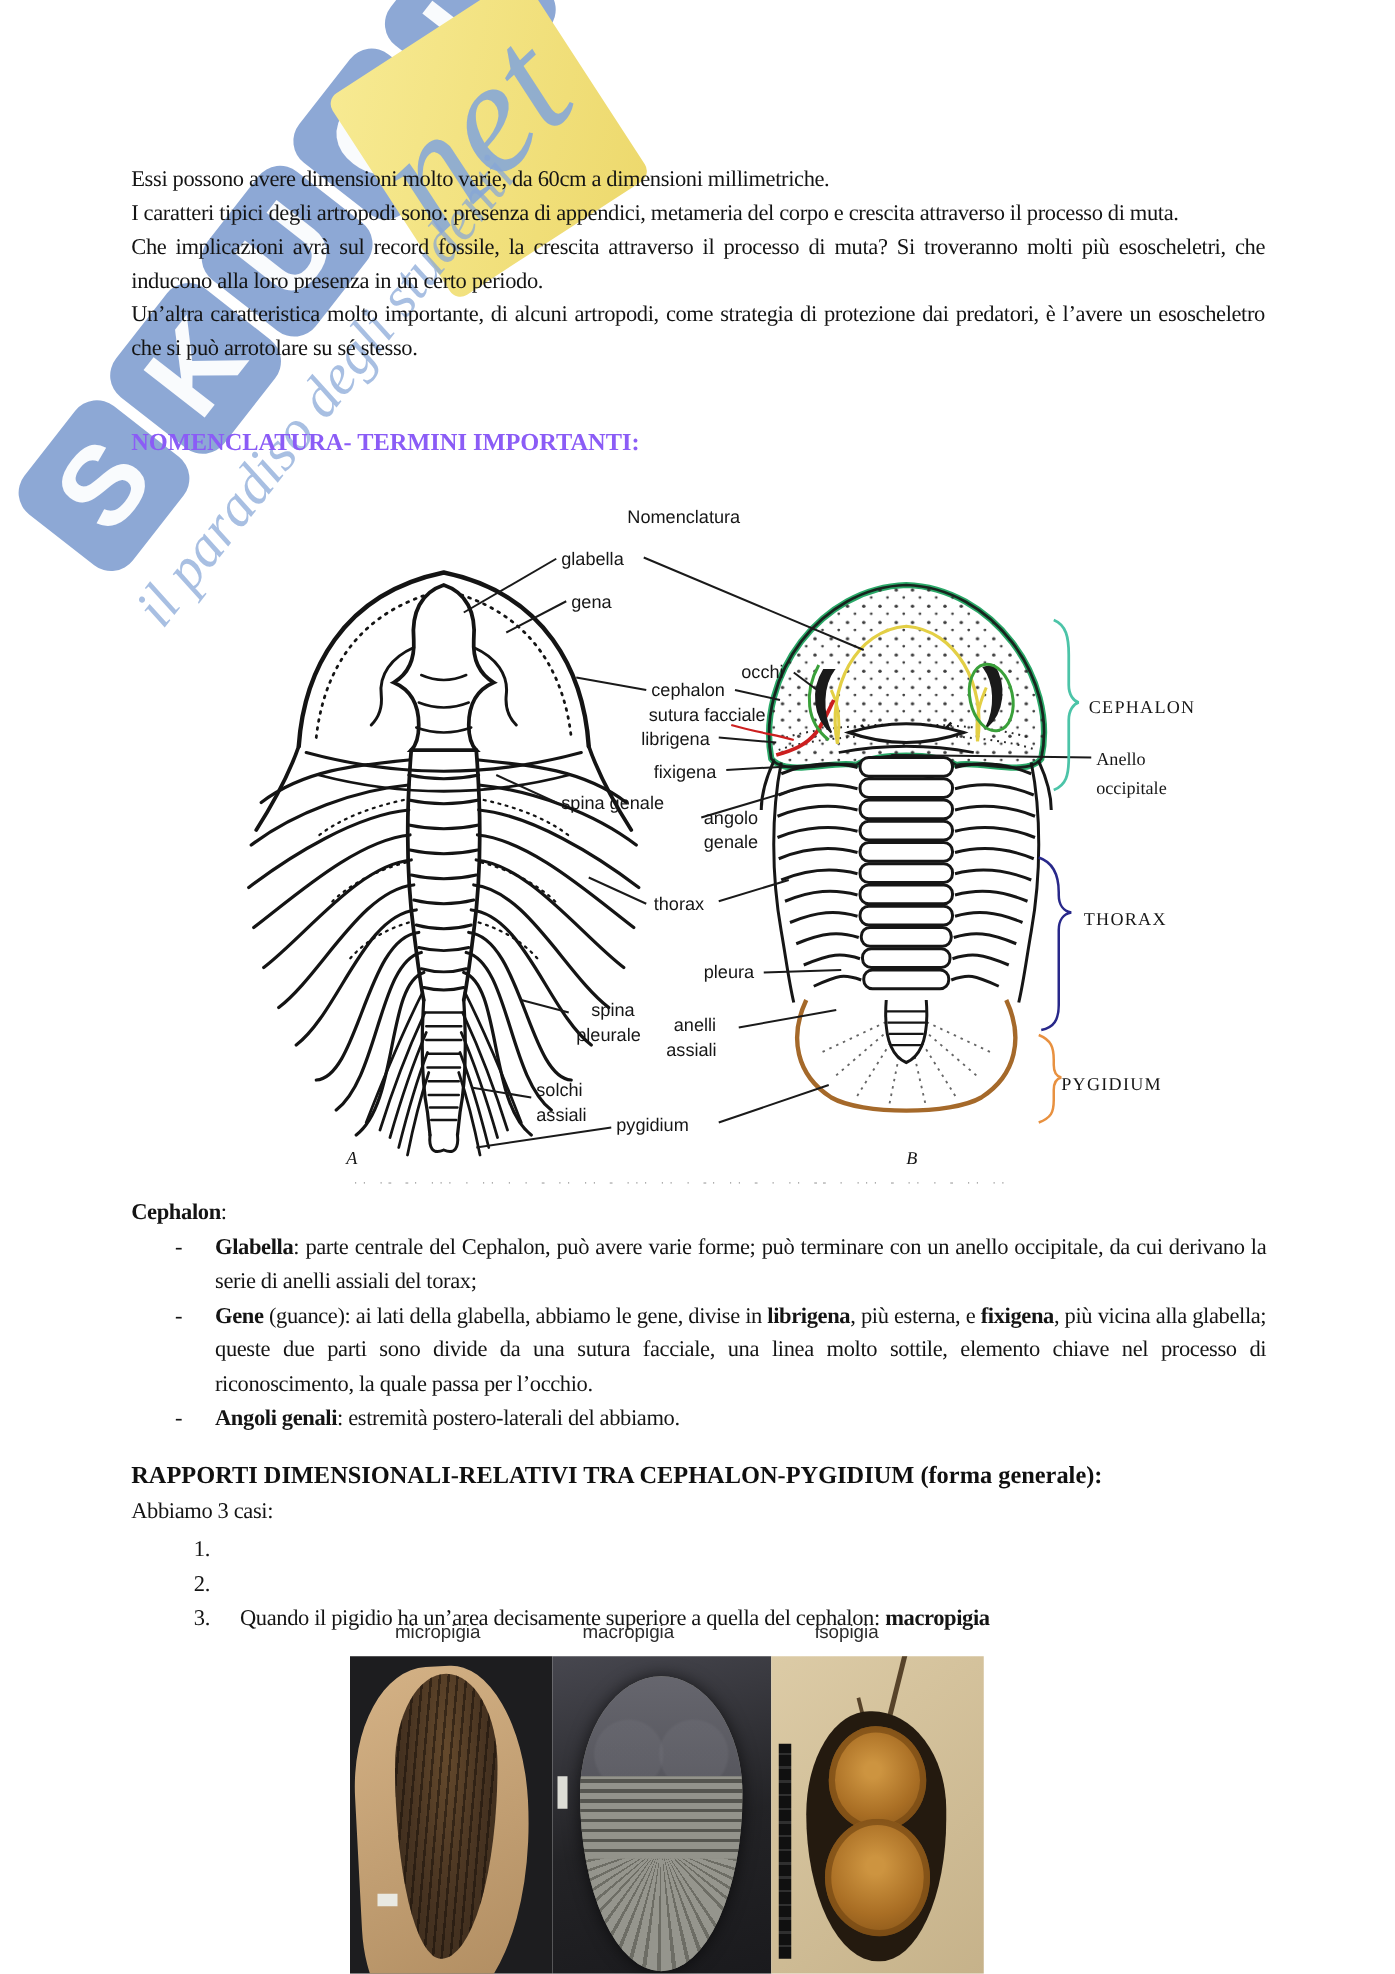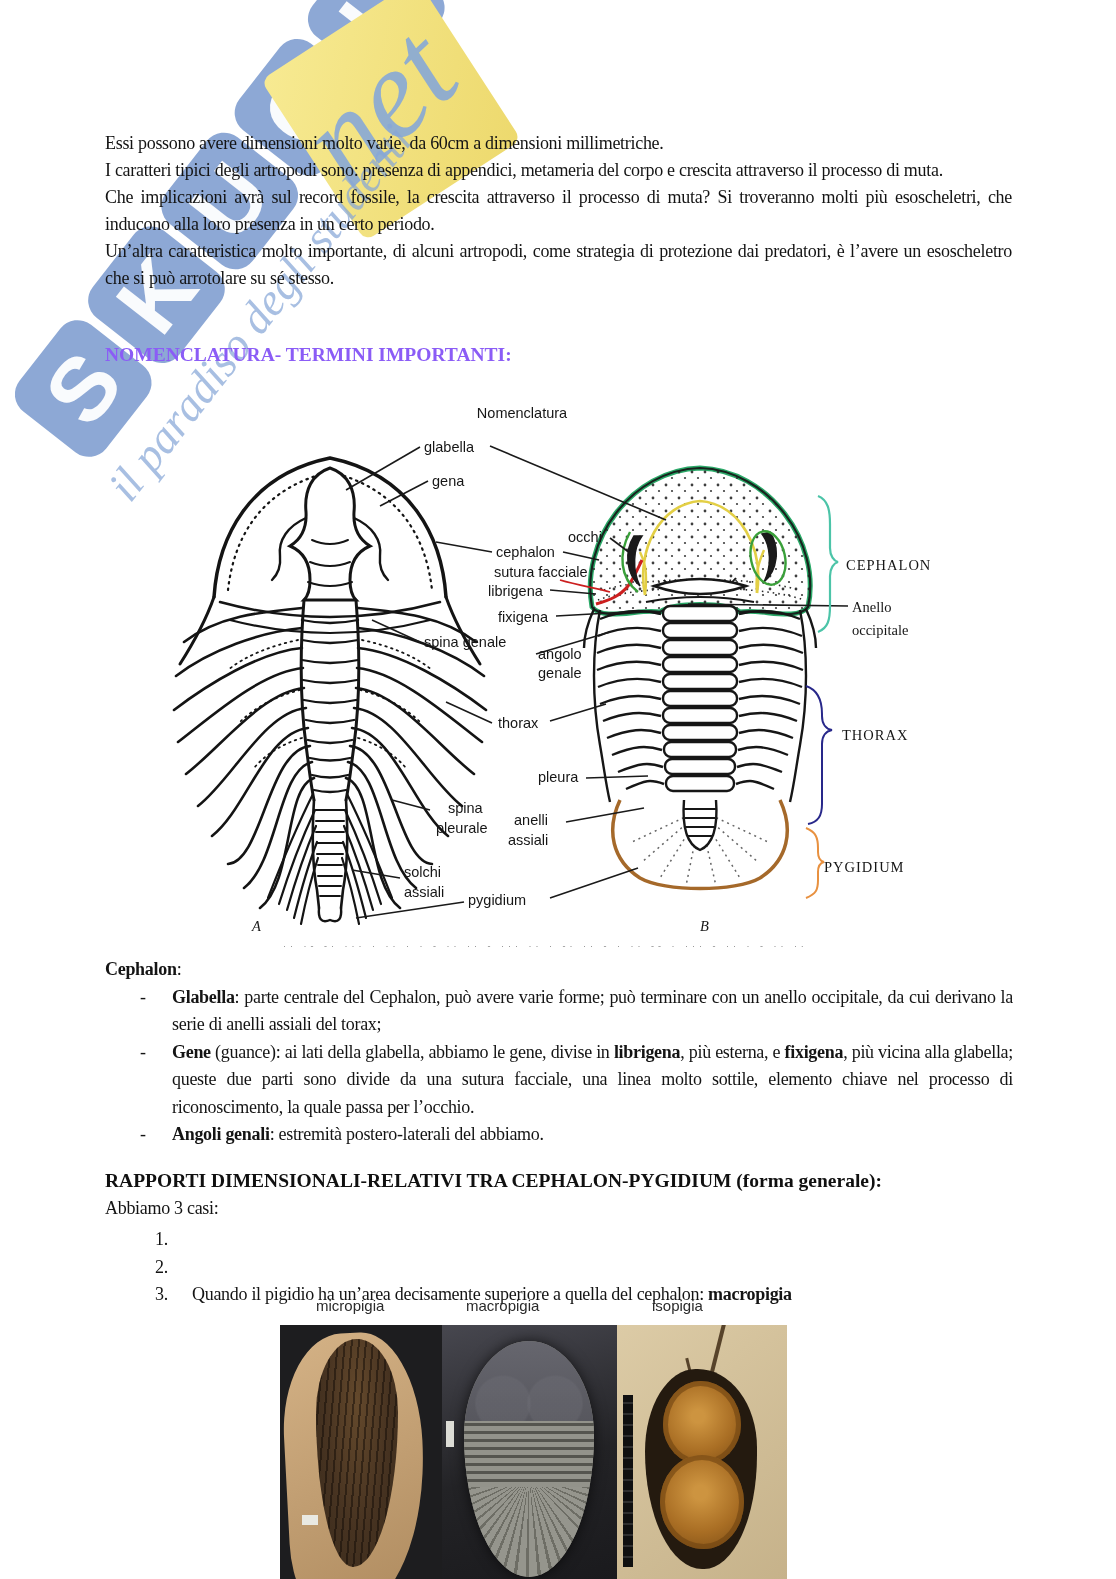--- a/index.html
+++ b/index.html
@@ -20,21 +20,21 @@
     font-size:128px;color:rgba(128,164,220,0.85);transform:rotate(-10deg);}
   .wm-slogan{position:absolute;left:118px;top:468px;transform:rotate(-52deg);transform-origin:0 50%;
     font-family:"Liberation Serif",serif;font-style:italic;font-size:46px;
     color:rgba(134,166,215,0.72);z-index:0;white-space:nowrap;}
   
   .content{position:absolute;inset:0;z-index:1;}
   .intro{position:absolute;left:105px;top:130px;width:907px;font-size:18px;letter-spacing:-0.3px;
     line-height:27px;text-align:justify;}
   .intro p{margin:0;}
   .h1{position:absolute;left:105px;top:344px;font-size:19.5px;font-weight:bold;color:#8b5cf6;}
-  .figure{position:absolute;left:0;top:390px;width:1080px;height:555px;}
+  .figure{position:absolute;left:0;top:390px;width:1080px;height:555px;padding-left:25px;}
   .figure svg{display:block;}
   .caption-frag{position:absolute;left:283px;top:941px;width:648px;height:10px;overflow:hidden;
     font-size:9px;color:#8a8a8a;letter-spacing:4px;white-space:nowrap;font-family:"Liberation Sans",sans-serif;}
   .ceph{position:absolute;left:105px;top:956px;width:908px;font-size:18px;letter-spacing:-0.3px;line-height:27.5px;}
   .ceph-h{font-weight:bold;}
   .bullet{display:flex;}
   .bmark{margin-left:35px;width:32px;flex:none;}
   .btext{flex:1;text-align:justify;}
   .h2{position:absolute;left:105px;top:1170px;font-size:19.5px;font-weight:bold;color:#101010;}
   .casi{position:absolute;left:105px;top:1198px;font-size:18px;letter-spacing:-0.3px;}

